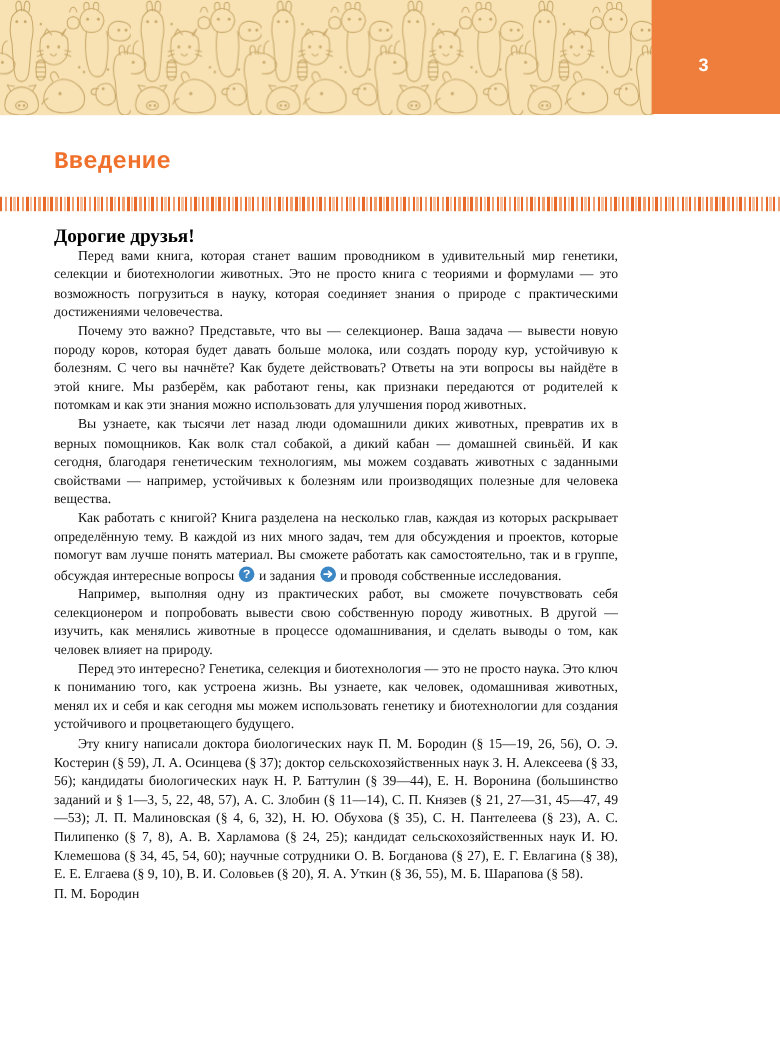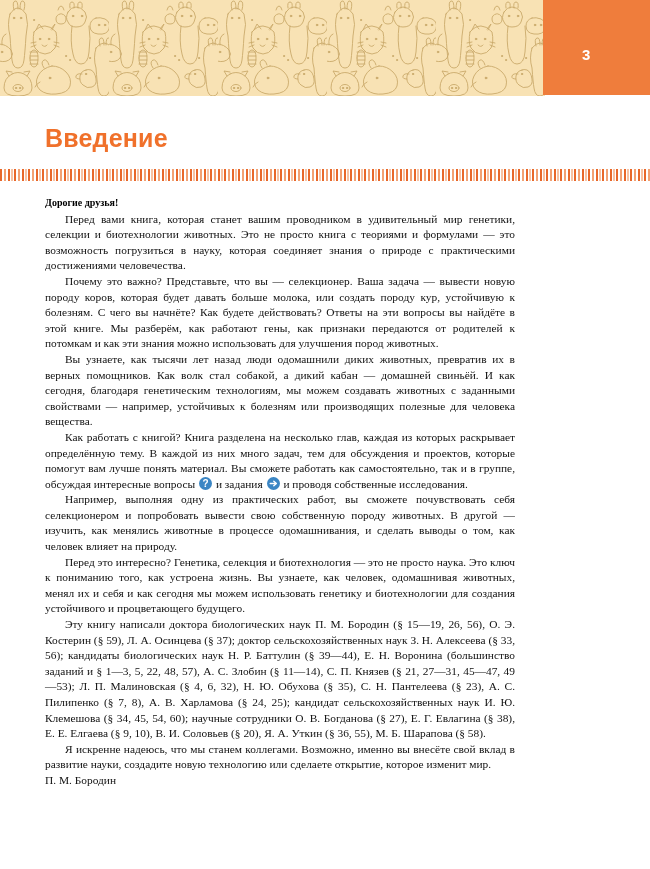--- a/index.html
+++ b/index.html
@@ -53,23 +53,23 @@
     font-weight: bold;
     font-size: 15px;
     line-height: 1;
   }
 
   
   .section-title {
     margin: 0;
     padding: 30px 0 0 45px;
     color: #f0712b;
-    font-family: Liberation Sans, sans-serif;
+    font-family: Liberation Mono, monospace;
     font-weight: bold;
-    font-size: 25px;
+    font-size: 20px;
     letter-spacing: 0.2px;
     line-height: 1;
   }
 
   
   .striped-rule {
     margin-top: 18px;
     width: 650px;
     height: 12px;
     background-image:
@@ -87,21 +87,21 @@
   }
 
   
   .body-wrap {
     padding: 14px 45px 0 45px;
     width: 560px;
     box-sizing: border-box;
   }
   .lead-line {
     font-weight: bold;
-    font-size: 10px;
+    font-size: 16px;
     line-height: 15.6px;
     color: #000;
     margin: 0 0 1px 0;
   }
   p.para {
     margin: 0;
     text-align: justify;
     text-indent: 20px;
     font-size: 11.4px;
     line-height: 15.6px;
@@ -241,17 +241,16 @@
   </p>
 
   <p class="para">Например, выполняя одну из практических работ, вы сможете почувствовать себя селекционером и попробовать вывести свою собственную породу животных. В другой — изучить, как менялись животные в процессе одомашнивания, и сделать выводы о том, как человек влияет на природу.</p>
 
   <p class="para">
     <b>Перед это интересно?</b><span> Генетика, селекция и биотехнология — это не просто наука. Это ключ к пониманию того, как устроена жизнь. Вы узнаете, как человек, одомашнивая животных, менял их и себя и как сегодня мы можем использовать генетику и биотехнологии для создания устойчивого и процветающего будущего.</span>
   </p>
 
   <p class="para">Эту книгу написали доктора биологических наук П. М. Бородин (§ 15—19, 26, 56), О. Э. Костерин (§ 59), Л. А. Осинцева (§ 37); доктор сельскохозяйственных наук З. Н. Алексеева (§ 33, 56); кандидаты биологических наук Н. Р. Баттулин (§ 39—44), Е. Н. Воронина (большинство заданий и § 1—3, 5, 22, 48, 57), А. С. Злобин (§ 11—14), С. П. Князев (§ 21, 27—31, 45—47, 49—53); Л. П. Малиновская (§ 4, 6, 32), Н. Ю. Обухова (§ 35), С. Н. Пантелеева (§ 23), А. С. Пилипенко (§ 7, 8), А. В. Харламова (§ 24, 25); кандидат сельскохозяйственных наук И. Ю. Клемешова (§ 34, 45, 54, 60); научные сотрудники О. В. Богданова (§ 27), Е. Г. Евлагина (§ 38), Е. Е. Елгаева (§ 9, 10), В. И. Соловьев (§ 20), Я. А. Уткин (§ 36, 55), М. Б. Шарапова (§ 58).</p>
 
-  <p class="para">Я искренне надеюсь, что мы станем коллегами. Возможно, именно вы внесёте свой вклад в развитие науки, создадите новую технологию или сделаете открытие, которое изменит мир.</p>
 
 
   <p class="signature">П. М. Бородин</p>
 </div>
 
 </body></html>

